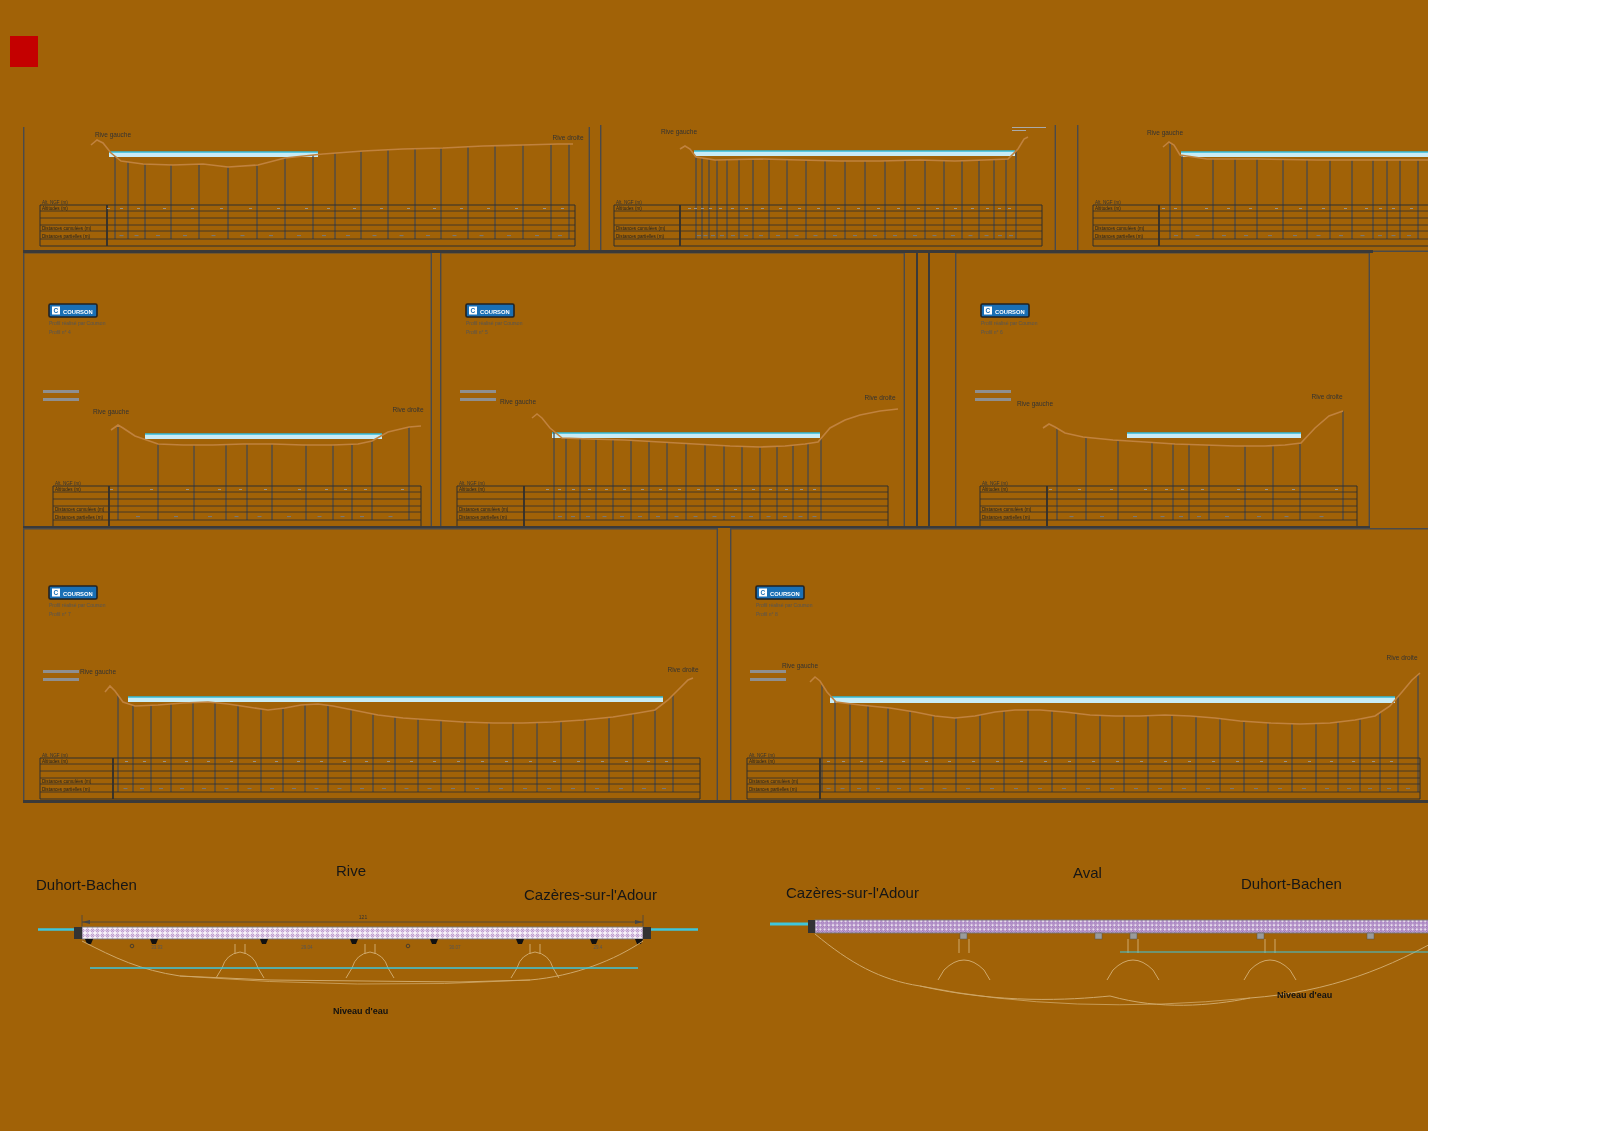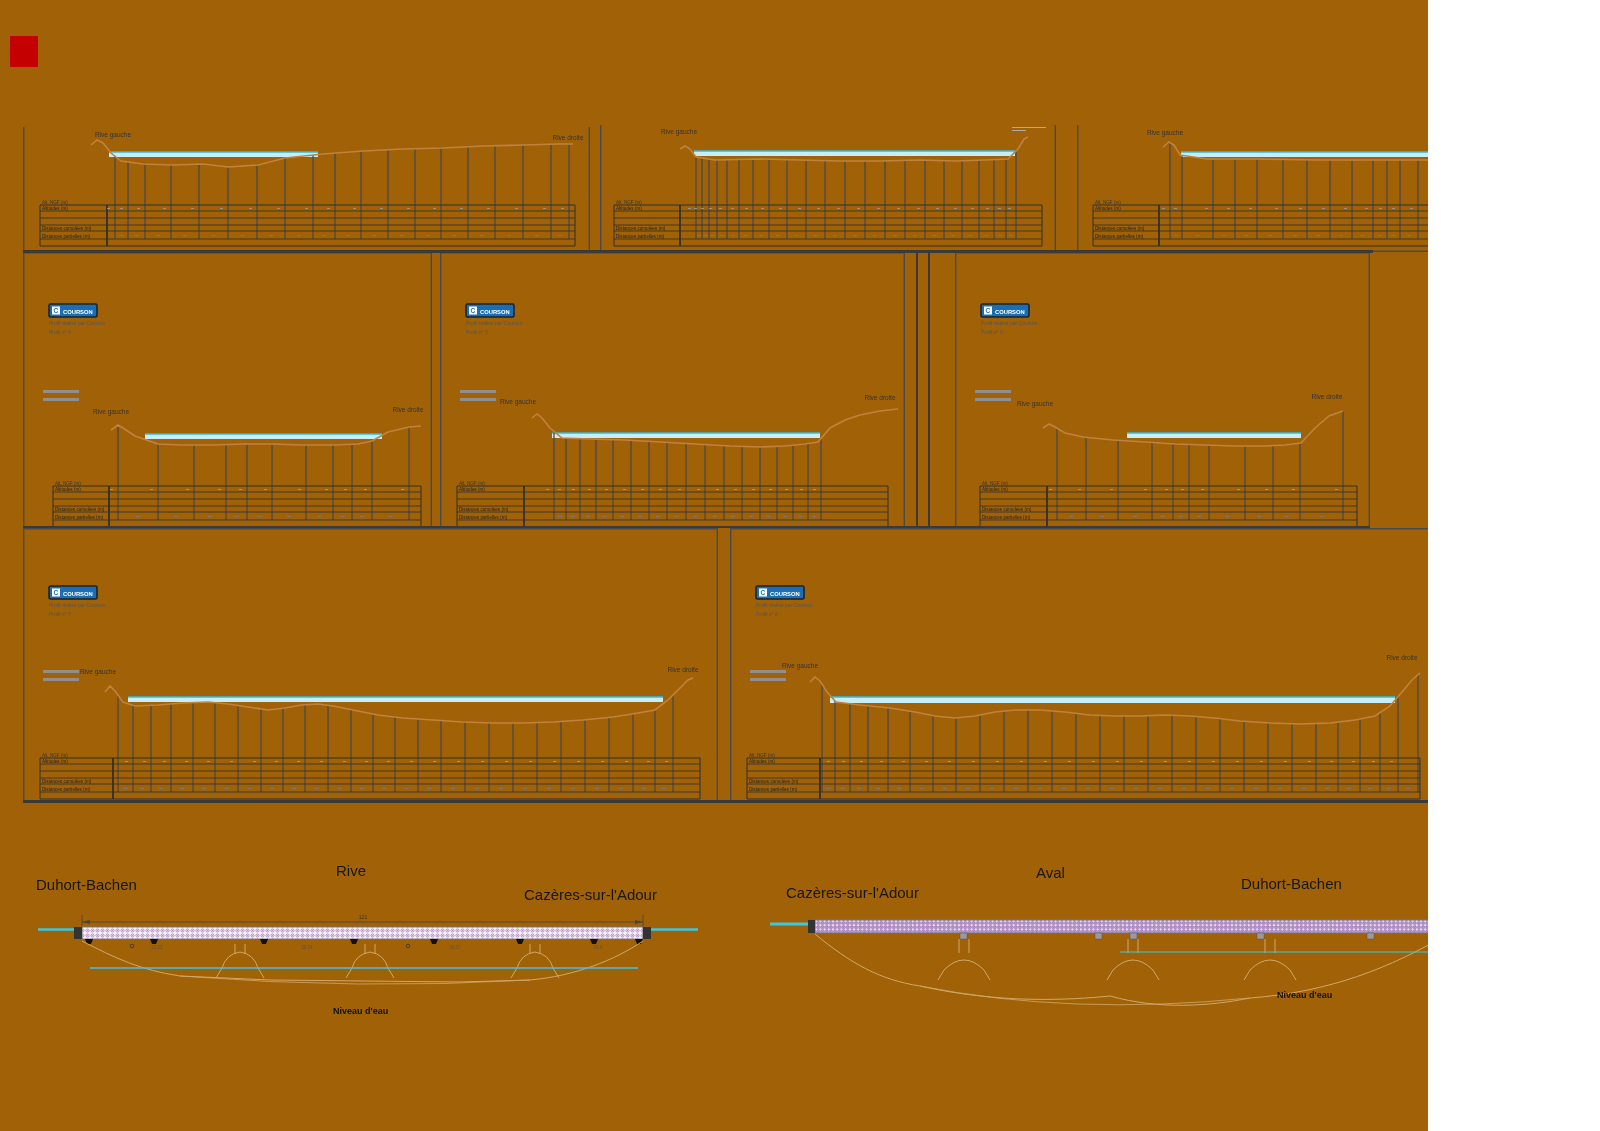--- a/index.html
+++ b/index.html
@@ -7,21 +7,21 @@
         font-family:"Liberation Sans",sans-serif;}
   .sheet{position:absolute;}
   svg text{font-family:"Liberation Sans",sans-serif;}
   #red-marker{position:absolute;left:10px;top:36px;width:28px;height:31px;background:#c40000;}
   .sep{position:absolute;background:#3a3a3a;}
   .lbl{position:absolute;color:#161616;font-size:15px;white-space:nowrap;}
   #lbl-up-left{left:36px;top:876px;}
   #lbl-up-center{left:336px;top:862px;}
   #lbl-up-right{left:524px;top:886px;}
   #lbl-down-left{left:786px;top:884px;}
-  #lbl-down-center{left:1036px;top:864px;}
+  #lbl-down-center{left:1073px;top:864px;}
   #lbl-down-right{left:1241px;top:875px;}
   .niveau{position:absolute;color:#111;font-size:9px;font-weight:bold;white-space:nowrap;margin-top:44px;}
   #niveau-up{left:333px;top:962px;}
   #niveau-down{left:1277px;top:946px;}
 </style>
 </head>
 <body>
 
 <div id="page">
   <div id="red-marker"></div>

